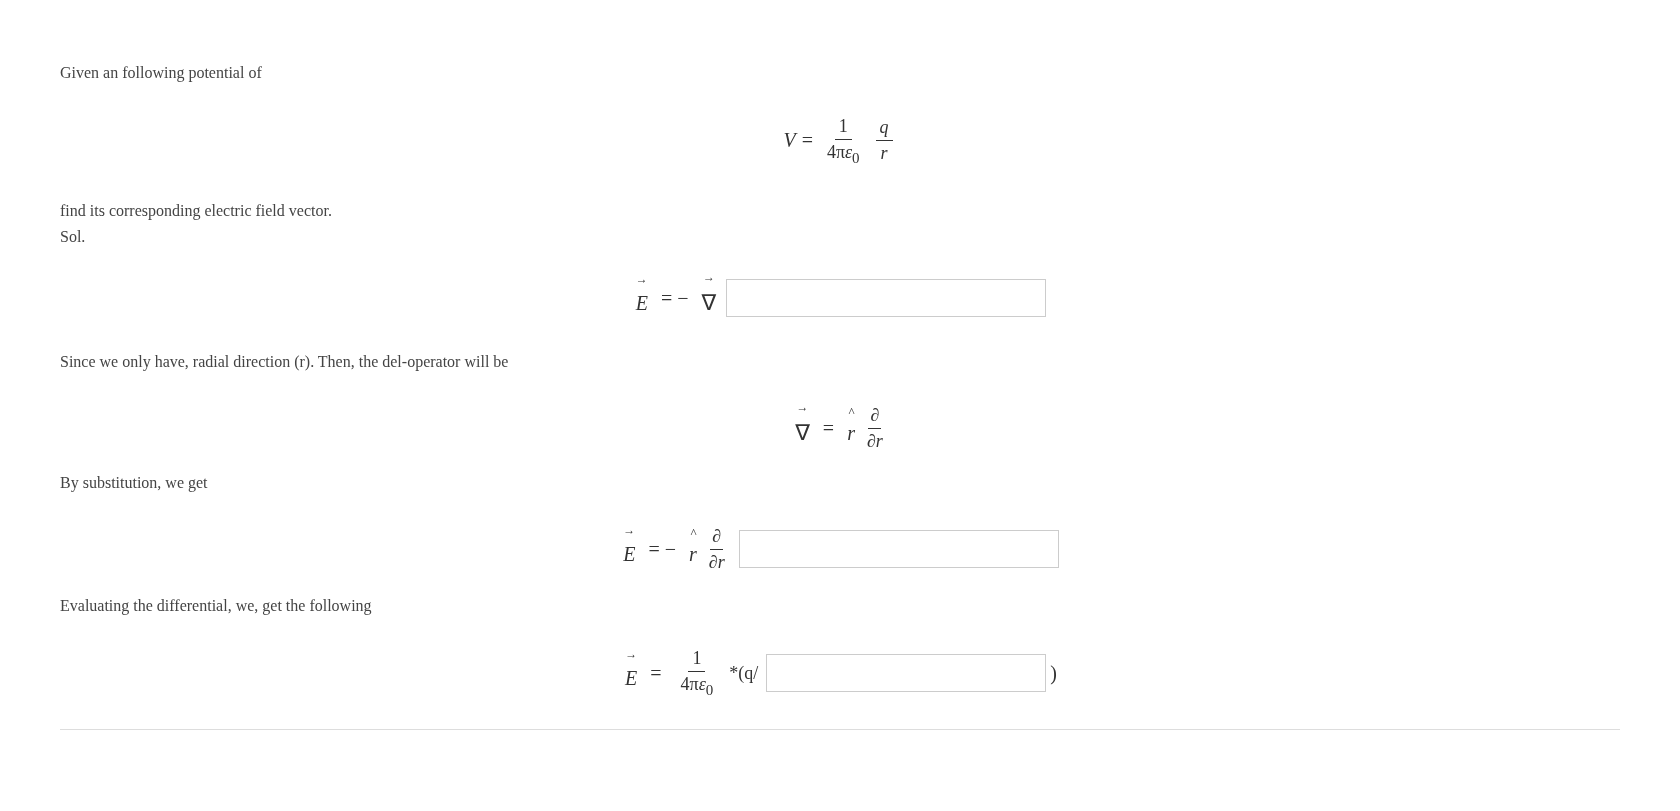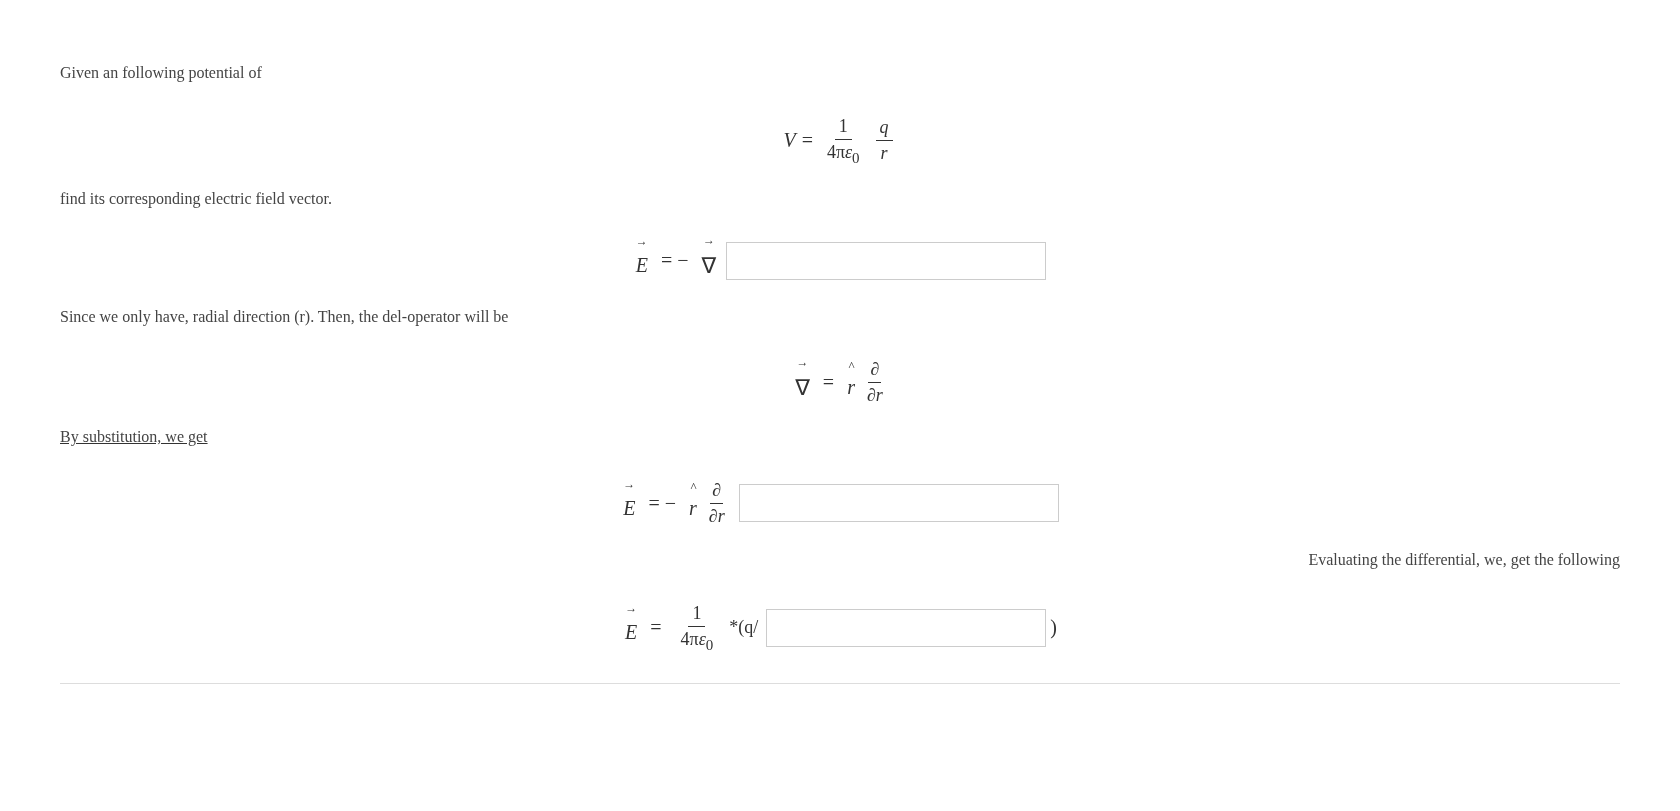--- a/index.html
+++ b/index.html
@@ -167,67 +167,68 @@
         <span class="num">1</span>
         <span class="den">4π<span style="font-style:italic;">ε</span><sub>0</sub></span>
       </span>
       <span class="frac" style="margin-left:8px;">
         <span class="num" style="font-style:italic; font-size:18px;">q</span>
         <span class="den" style="font-style:italic; font-size:18px;">r</span>
       </span>
     </div>
   </div>
 
-  <div class="section" style="margin-top:20px;">
+  <div class="section" style="margin-top:32px;">
     <p class="text-line">find its corresponding electric field vector.</p>
+    <p class="text-line">Sol.</p>
   </div>
 
   <div class="formula-container">
     <div class="formula-inline" style="align-items:center;">
       <span class="e-vec" style="font-style:italic; padding-top:10px;">E</span>
       <span style="font-size:20px; margin: 0 6px; margin-top:0px;">&nbsp;= −&nbsp;</span>
       <span class="nabla-vec" style="padding-top:10px;">∇</span>
       <span class="input-field" style="width:320px;"></span>
     </div>
   </div>
 
-  <div class="section" style="margin-top:24px;">
+  <div class="section" style="margin-top:32px;">
     <p class="text-line">Since we only have, radial direction (r). Then, the del-operator will be</p>
   </div>
 
   <div class="formula-container">
     <div class="formula-inline" style="align-items:center;">
       <span class="nabla-vec" style="padding-top:10px;">∇</span>
       <span style="font-size:20px; margin: 0 6px;">&nbsp;=&nbsp;</span>
       <span class="rhat" style="font-style:italic; padding-top:10px;">r</span>
       <span class="partial" style="margin-left:8px;">
         <span class="num" style="font-size:18px;">∂</span>
         <span class="den" style="font-size:18px;">∂<span style="font-style:italic;">r</span></span>
       </span>
     </div>
   </div>
 
-  <div class="section" style="text-decoration:underline;">
+  <div class="section" style="">
     <p class="text-line">By substitution, we get</p>
   </div>
 
   <div class="formula-container">
     <div class="formula-inline" style="align-items:center;">
       <span class="e-vec" style="font-style:italic; padding-top:10px;">E</span>
       <span style="font-size:20px; margin: 0 6px;">&nbsp;= −&nbsp;</span>
       <span class="rhat" style="font-style:italic; padding-top:10px;">r</span>
       <span class="partial" style="margin-left:8px;">
         <span class="num" style="font-size:18px;">∂</span>
         <span class="den" style="font-size:18px;">∂<span style="font-style:italic;">r</span></span>
       </span>
       <span class="input-field" style="width:320px; margin-left:10px;"></span>
     </div>
   </div>
 
-  <div class="section" style="margin-top:20px;text-align:right;">
+  <div class="section" style="margin-top:20px;">
     <p class="text-line">Evaluating the differential, we, get the following</p>
   </div>
 
   <div class="formula-container">
     <div class="formula-inline" style="align-items:center;">
       <span class="e-vec" style="font-style:italic; padding-top:10px;">E</span>
       <span style="font-size:20px; margin: 0 6px;">&nbsp;=&nbsp;</span>
       <span class="frac">
         <span class="num" style="font-size:18px;">1</span>
         <span class="den" style="font-size:18px;">4π<span style="font-style:italic;">ε</span><sub>0</sub></span>

